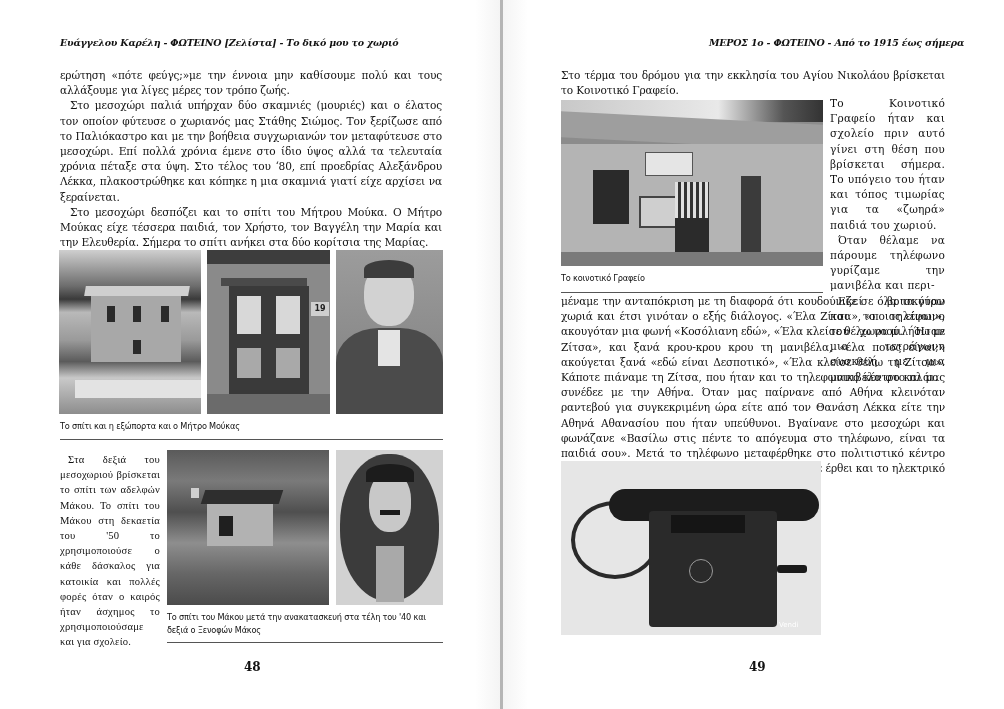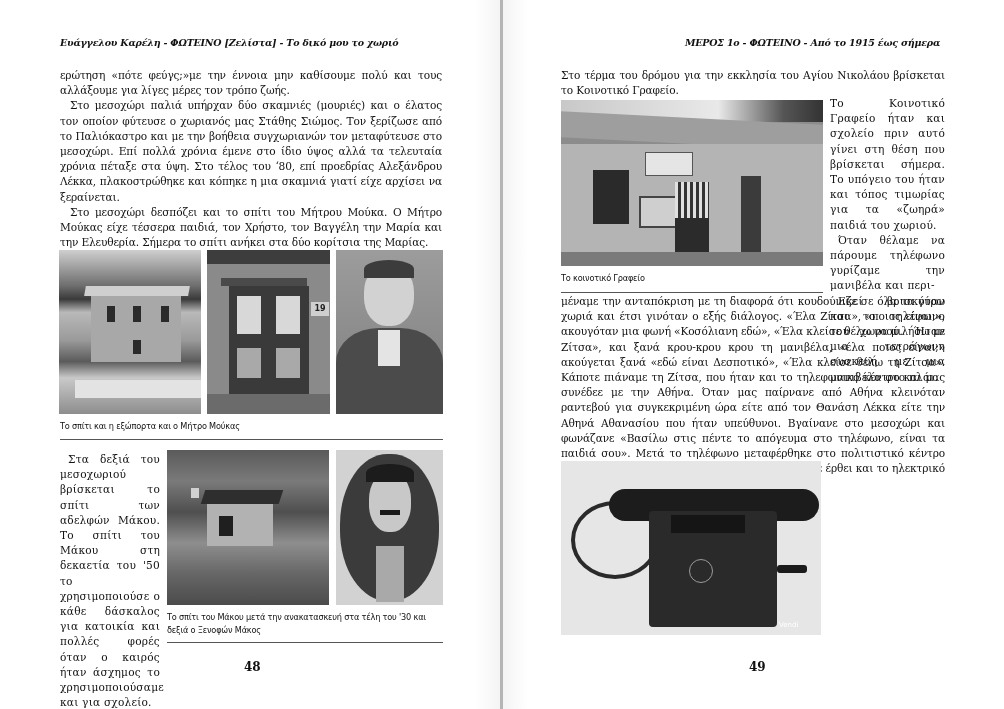--- a/index.html
+++ b/index.html
@@ -9,21 +9,21 @@
   .page.left { left:0; width:444px; }
   .page.right { left:503px; width:501px; }
   .gutter { position:absolute; left:500px; top:0; width:3px; height:709px; background:#b5b5b5; }
   .gutter-shade-l { position:absolute; left:475px; top:0; width:25px; height:709px;
        background:linear-gradient(to right, #ffffff, #f4f4f4); }
   .gutter-shade-r { position:absolute; left:503px; top:0; width:25px; height:709px;
        background:linear-gradient(to left, #ffffff, #f4f4f4); }
   .running-head { position:absolute; top:37px; font-style:italic; font-weight:bold; font-size:9.5px;
        font-family:"DejaVu Serif", serif; letter-spacing:-0.2px; }
   .running-head.left { left:60px; }
-  .running-head.right { right:64px; }
+  .running-head.right { right:40px; }
   .body-text { position:absolute; font-size:10.6px; line-height:15.2px; text-align:justify;
        letter-spacing:-0.15px; }
   .body-text p { margin:0; text-indent:0; }
   .body-text p.ind { text-indent:10px; }
   .photo { position:absolute; background:#777; overflow:hidden; }
   .caption { position:absolute; font-family:"DejaVu Sans", sans-serif; font-weight:normal;
        font-size:8.2px; line-height:13px; letter-spacing:-0.2px; }
   .rule { position:absolute; height:1px; background:#555; }
   .page-num { position:absolute; top:660px; font-weight:bold; font-size:12px;
        font-family:"DejaVu Serif", serif; }
@@ -72,40 +72,40 @@
   <div class="photo" style="left:336px; top:250px; width:107px; height:164px; background:linear-gradient(#9c9c9c,#7e7e7e);">
     <div style="position:absolute; left:28px; top:14px; width:50px; height:62px; border-radius:45%; background:#d2d2d2;"></div>
     <div style="position:absolute; left:28px; top:10px; width:50px; height:18px; border-radius:50% 50% 0 0; background:#3c3c3c;"></div>
     <div style="position:absolute; left:0; top:78px; width:107px; height:86px; background:#4b4b4b; border-radius:40% 40% 0 0;"></div>
     <div style="position:absolute; left:42px; top:80px; width:22px; height:36px; background:#e4e4e4;"></div>
   </div>
 
   <div class="caption" style="left:60px; top:420px; width:382px;">Το σπίτι και η εξώπορτα και ο Μήτρο Μούκας</div>
   <div class="rule" style="left:60px; top:439px; width:383px;"></div>
 
-  <div class="narrow" style="left:60px; top:452px; width:100px;">
+  <div class="narrow" style="left:60px; top:452px; width:100px;font-family:Liberation Serif, serif;">
     <p class="ind">Στα δεξιά του μεσοχωριού βρίσκεται το σπίτι των αδελφών Μάκου. Το σπίτι του Μάκου στη δεκαετία του '50 το χρησιμοποιούσε ο κάθε δάσκαλος για κατοικία και πολλές φορές όταν ο καιρός ήταν άσχημος το χρησιμοποιούσαμε και για σχολείο.</p>
   </div>
 
   <div class="photo" style="left:167px; top:450px; width:162px; height:155px;
        background:linear-gradient(180deg,#5a5a5a 0%,#7a7a7a 20%,#4f4f4f 40%,#8e8e8e 60%,#666 80%,#4b4b4b 100%);">
     <div style="position:absolute; left:36px; top:40px; width:78px; height:14px; background:#2e2e2e; transform:skewX(-18deg);"></div>
     <div style="position:absolute; left:40px; top:54px; width:66px; height:42px; background:#b2b2b2;"></div>
     <div style="position:absolute; left:52px; top:66px; width:14px; height:20px; background:#1f1f1f;"></div>
     <div style="position:absolute; left:24px; top:38px; width:8px; height:10px; background:#d0d0d0;"></div>
   </div>
   <div class="photo" style="left:336px; top:450px; width:107px; height:155px; background:#d2d2d2;">
     <div style="position:absolute; left:4px; top:4px; width:99px; height:147px; border-radius:48%; background:#3b3b3b;"></div>
     <div style="position:absolute; left:33px; top:22px; width:42px; height:60px; border-radius:45%; background:#c8c8c8;"></div>
     <div style="position:absolute; left:30px; top:14px; width:48px; height:18px; border-radius:50% 50% 0 0; background:#1c1c1c;"></div>
     <div style="position:absolute; left:44px; top:60px; width:20px; height:5px; background:#1a1a1a;"></div>
     <div style="position:absolute; left:40px; top:96px; width:28px; height:56px; background:#a9a9a9;"></div>
   </div>
 
-  <div class="caption" style="left:167px; top:611px; width:280px;">Το σπίτι του Μάκου μετά την ανακατασκευή στα τέλη του '30 και δεξιά ο Ξενοφών Μάκος</div>
+  <div class="caption" style="left:167px; top:611px; width:280px;">Το σπίτι του Μάκου μετά την ανακατασκευή στα τέλη του '40 και δεξιά ο Ξενοφών Μάκος</div>
   <div class="rule" style="left:167px; top:642px; width:276px;"></div>
 
   <div class="page-num" style="left:244px;">48</div>
 </div>
 
 <div class="page right" style="background:transparent;">
   <div class="running-head right">ΜΕΡΟΣ 1ο - ΦΩΤΕΙΝΟ - Από το 1915 έως σήμερα</div>
 
   <div class="body-text" style="left:58px; top:68px; width:384px;">
     <p>Στο τέρμα του δρόμου για την εκκλησία του Αγίου Νικολάου βρίσκεται το Κοινοτικό Γραφείο.</p>

